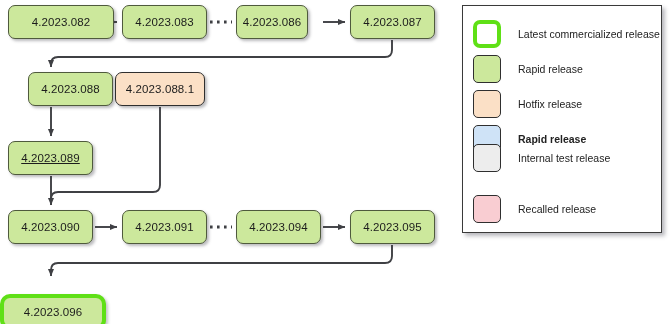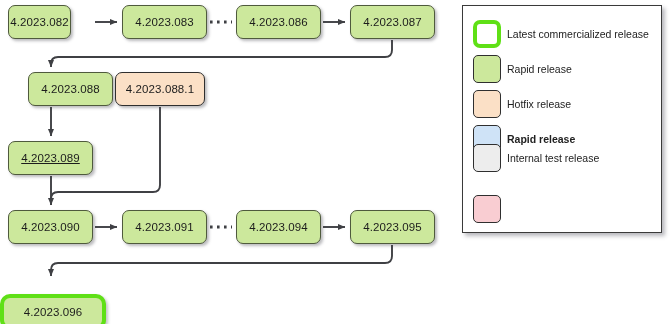--- a/index.html
+++ b/index.html
@@ -68,21 +68,21 @@
     border: 1.6px solid #2f2f2f;
     border-radius: 5px;
     flex: 0 0 auto;
   }
   .swatch.latest {
     border: 4px solid #5fe016;
     border-radius: 7px;
     background: #ffffff;
   }
   .legend-label {
-    margin-left: 6px;
+    margin-left: 17px;
     font-size: 10.5px;
     color: #222222;
     white-space: nowrap;
   }
 </style>
 </head>
 <body>
 
 <div id="canvas">
 
@@ -110,23 +110,23 @@
 
       <path d="M95,227 L117,227" marker-end="url(#arrow)"></path>
       <path d="M210,227 L232,227" stroke-dasharray="2.6 4.4" stroke-width="3" stroke-linecap="butt"></path>
       <path d="M323,227 L345,227" marker-end="url(#arrow)"></path>
 
       <path d="M392,245 L392,256 Q392,263 385,263 L58,263 Q51,263 51,270 L51,276" marker-end="url(#arrow)"></path>
     </g>
   </svg>
 
   <div id="node-layer">
-      <div class="node story" style="left: 8px; top: 5px; width: 63px; height: 34px;">4.2023.082</div>
+      <div class="node story" style="left: 8px; top: 5px; width: 106px; height: 34px;">4.2023.082</div>
       <div class="node story" style="left: 122px; top: 5px; width: 85px; height: 34px;">4.2023.083</div>
-      <div class="node story" style="left: 236px; top: 5px; width: 85px; height: 34px;">4.2023.086</div>
+      <div class="node story" style="left: 236px; top: 5px; width: 72px; height: 34px;">4.2023.086</div>
       <div class="node story" style="left: 350px; top: 5px; width: 85px; height: 34px;">4.2023.087</div>
       <div class="node story" style="left: 8px; top: 72px; width: 85px; height: 34px; margin-left: 20px;">4.2023.088</div>
       <div class="node hotfix" style="left: 115px; top: 72px; width: 90px; height: 34px;">4.2023.088.1</div>
       <div class="node story" style="left: 8px; top: 141px; width: 85px; height: 34px; text-decoration: underline;">4.2023.089</div>
       <div class="node story" style="left: 8px; top: 210px; width: 85px; height: 34px;">4.2023.090</div>
       <div class="node story" style="left: 122px; top: 210px; width: 85px; height: 34px;">4.2023.091</div>
       <div class="node story" style="left: 236px; top: 210px; width: 85px; height: 34px;">4.2023.094</div>
       <div class="node story" style="left: 350px; top: 210px; width: 85px; height: 34px;">4.2023.095</div>
       <div class="node latest" style="left: 0; top: 281px; width: 106px; height: 36px; margin-top: 13px;">4.2023.096</div>
     </div>
@@ -147,16 +147,17 @@
       <div class="legend-row" style="top: 119px; font-weight: bold;">
         <span class="swatch" style="background: rgb(207, 227, 247); border-color: rgb(47, 47, 47);"></span>
         <span class="legend-label">Rapid release</span>
       </div>
       <div class="legend-row" style="top: 138px;">
         <span class="swatch" style="background: rgb(237, 237, 237); border-color: rgb(47, 47, 47);"></span>
         <span class="legend-label">Internal test release</span>
       </div>
       <div class="legend-row" style="top: 189px;">
         <span class="swatch" style="background: rgb(249, 205, 210); border-color: rgb(47, 47, 47);"></span>
+        <span class="legend-label">Recalled release</span>
       </div>
     </div>
 
 </div>
 
 </body></html>

